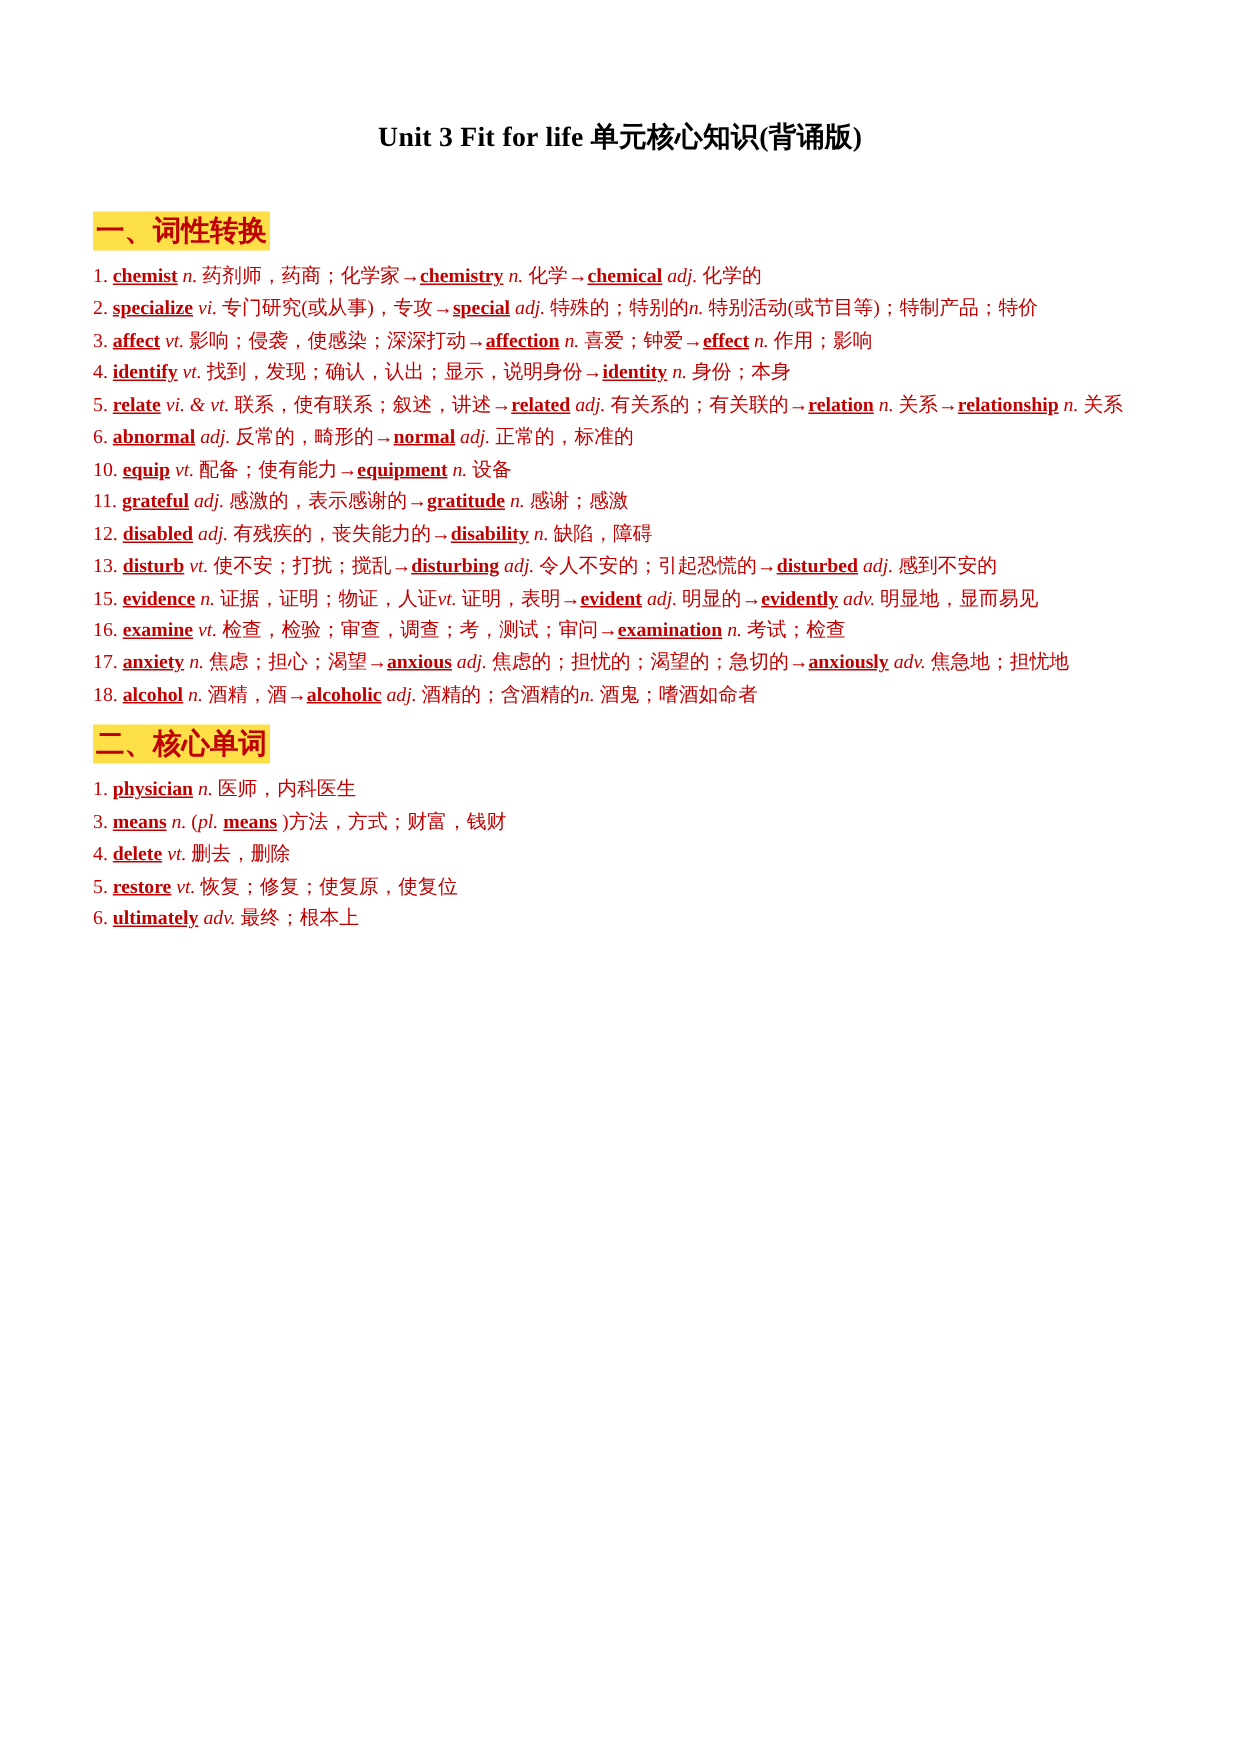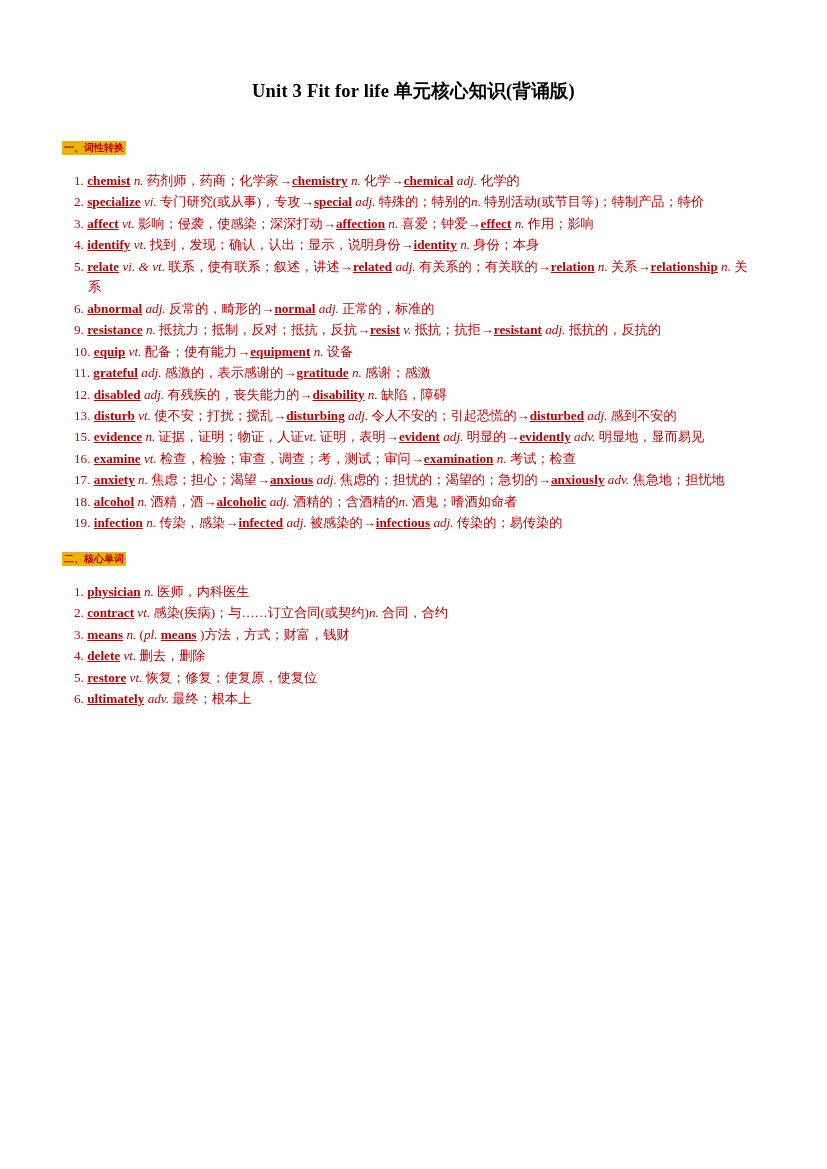--- a/index.html
+++ b/index.html
@@ -23,24 +23,24 @@
   }
   .doc-title {
     text-align: center;
     font-weight: bold;
     font-size: 18.5px;
     margin: 0 0 32px 0;
     letter-spacing: 0.2px;
   }
   .section-head {
     display: inline-block;
-    background: #eab308;
+    background: #fde047;
     color: #c00000;
     font-weight: bold;
-    font-size: 10px;
+    font-size: 19px;
     padding: 0 2px;
     margin: 6px 0 4px 0;
     font-family: "Liberation Serif", serif;
   }
   .section-head-wrap {
     margin: 4px 0 3px 0;
   }
   .entry {
     font-size: 13.2px;
     line-height: 1.55;
@@ -58,55 +58,52 @@
     color: #c00000;
   }
   .pos {
     font-style: italic;
     color: #c00000;
   }
   .cn {
     color: #c00000;
   }
   .list {
-    margin: 12px;
+    margin: 0;
     padding: 0;
   }
 </style>
 </head>
 <body>
 
 <div class="page">
 
   <div class="doc-title">Unit 3 Fit for life 单元核心知识(背诵版)</div>
 
   <div id="sections-root">
       <div class="section-head-wrap"><span class="section-head">一、词性转换</span></div>
       <div class="list">
         <p class="entry"><span class="num">1.</span> <span class="w">chemist</span> <span class="pos">n.</span> <span class="cn">药剂师，药商；化学家→</span><span class="w">chemistry</span> <span class="pos">n.</span> <span class="cn">化学→</span><span class="w">chemical</span> <span class="pos">adj.</span> <span class="cn">化学的</span></p>
         <p class="entry"><span class="num">2.</span> <span class="w">specialize</span> <span class="pos">vi.</span> <span class="cn">专门研究(或从事)，专攻→</span><span class="w">special</span> <span class="pos">adj.</span> <span class="cn">特殊的；特别的</span><span class="pos">n.</span> <span class="cn">特别活动(或节目等)；特制产品；特价</span></p>
         <p class="entry"><span class="num">3.</span> <span class="w">affect</span> <span class="pos">vt.</span> <span class="cn">影响；侵袭，使感染；深深打动→</span><span class="w">affection</span> <span class="pos">n.</span> <span class="cn">喜爱；钟爱→</span><span class="w">effect</span> <span class="pos">n.</span> <span class="cn">作用；影响</span></p>
         <p class="entry"><span class="num">4.</span> <span class="w">identify</span> <span class="pos">vt.</span> <span class="cn">找到，发现；确认，认出；显示，说明身份→</span><span class="w">identity</span> <span class="pos">n.</span> <span class="cn">身份；本身</span></p>
         <p class="entry"><span class="num">5.</span> <span class="w">relate</span> <span class="pos">vi. &amp; vt.</span> <span class="cn">联系，使有联系；叙述，讲述→</span><span class="w">related</span> <span class="pos">adj.</span> <span class="cn">有关系的；有关联的→</span><span class="w">relation</span> <span class="pos">n.</span> <span class="cn">关系→</span><span class="w">relationship</span> <span class="pos">n.</span> <span class="cn">关系</span></p>
         <p class="entry"><span class="num">6.</span> <span class="w">abnormal</span> <span class="pos">adj.</span> <span class="cn">反常的，畸形的→</span><span class="w">normal</span> <span class="pos">adj.</span> <span class="cn">正常的，标准的</span></p>
-        <p class="entry"><span class="num">9.</span> <span class="w">resistance</span> <span class="pos">n.</span> <span class="cn">抵抗力；抵制，反对；抵抗，反抗→</span><span class="w">resist</span> <span class="pos">v.</span> <span class="cn">抵抗；抗拒→</span><span class="w">resistant</span> <span class="pos">adj.</span> <span class="cn">抵抗的，反抗的</span></p>
         <p class="entry"><span class="num">10.</span> <span class="w">equip</span> <span class="pos">vt.</span> <span class="cn">配备；使有能力→</span><span class="w">equipment</span> <span class="pos">n.</span> <span class="cn">设备</span></p>
         <p class="entry"><span class="num">11.</span> <span class="w">grateful</span> <span class="pos">adj.</span> <span class="cn">感激的，表示感谢的→</span><span class="w">gratitude</span> <span class="pos">n.</span> <span class="cn">感谢；感激</span></p>
         <p class="entry"><span class="num">12.</span> <span class="w">disabled</span> <span class="pos">adj.</span> <span class="cn">有残疾的，丧失能力的→</span><span class="w">disability</span> <span class="pos">n.</span> <span class="cn">缺陷，障碍</span></p>
         <p class="entry"><span class="num">13.</span> <span class="w">disturb</span> <span class="pos">vt.</span> <span class="cn">使不安；打扰；搅乱→</span><span class="w">disturbing</span> <span class="pos">adj.</span> <span class="cn">令人不安的；引起恐慌的→</span><span class="w">disturbed</span> <span class="pos">adj.</span> <span class="cn">感到不安的</span></p>
         <p class="entry"><span class="num">15.</span> <span class="w">evidence</span> <span class="pos">n.</span> <span class="cn">证据，证明；物证，人证</span><span class="pos">vt.</span> <span class="cn">证明，表明→</span><span class="w">evident</span> <span class="pos">adj.</span> <span class="cn">明显的→</span><span class="w">evidently</span> <span class="pos">adv.</span> <span class="cn">明显地，显而易见</span></p>
         <p class="entry"><span class="num">16.</span> <span class="w">examine</span> <span class="pos">vt.</span> <span class="cn">检查，检验；审查，调查；考，测试；审问→</span><span class="w">examination</span> <span class="pos">n.</span> <span class="cn">考试；检查</span></p>
         <p class="entry"><span class="num">17.</span> <span class="w">anxiety</span> <span class="pos">n.</span> <span class="cn">焦虑；担心；渴望→</span><span class="w">anxious</span> <span class="pos">adj.</span> <span class="cn">焦虑的；担忧的；渴望的；急切的→</span><span class="w">anxiously</span> <span class="pos">adv.</span> <span class="cn">焦急地；担忧地</span></p>
         <p class="entry"><span class="num">18.</span> <span class="w">alcohol</span> <span class="pos">n.</span> <span class="cn">酒精，酒→</span><span class="w">alcoholic</span> <span class="pos">adj.</span> <span class="cn">酒精的；含酒精的</span><span class="pos">n.</span> <span class="cn">酒鬼；嗜酒如命者</span></p>
-        <p class="entry"><span class="num">19.</span> <span class="w">infection</span> <span class="pos">n.</span> <span class="cn">传染，感染→</span><span class="w">infected</span> <span class="pos">adj.</span> <span class="cn">被感染的→</span><span class="w">infectious</span> <span class="pos">adj.</span> <span class="cn">传染的；易传染的</span></p>
       </div>
       <div class="section-head-wrap"><span class="section-head">二、核心单词</span></div>
       <div class="list">
         <p class="entry"><span class="num">1.</span> <span class="w">physician</span> <span class="pos">n.</span> <span class="cn">医师，内科医生</span></p>
-        <p class="entry"><span class="num">2.</span> <span class="w">contract</span> <span class="pos">vt.</span> <span class="cn">感染(疾病)；与……订立合同(或契约)</span><span class="pos">n.</span> <span class="cn">合同，合约</span></p>
         <p class="entry"><span class="num">3.</span> <span class="w">means</span> <span class="pos">n.</span> <span class="cn">(</span><span class="pos">pl.</span> <span class="w">means</span> <span class="cn">)方法，方式；财富，钱财</span></p>
         <p class="entry"><span class="num">4.</span> <span class="w">delete</span> <span class="pos">vt.</span> <span class="cn">删去，删除</span></p>
         <p class="entry"><span class="num">5.</span> <span class="w">restore</span> <span class="pos">vt.</span> <span class="cn">恢复；修复；使复原，使复位</span></p>
         <p class="entry"><span class="num">6.</span> <span class="w">ultimately</span> <span class="pos">adv.</span> <span class="cn">最终；根本上</span></p>
       </div>
     </div>
 
 </div>
 
 </body></html>

